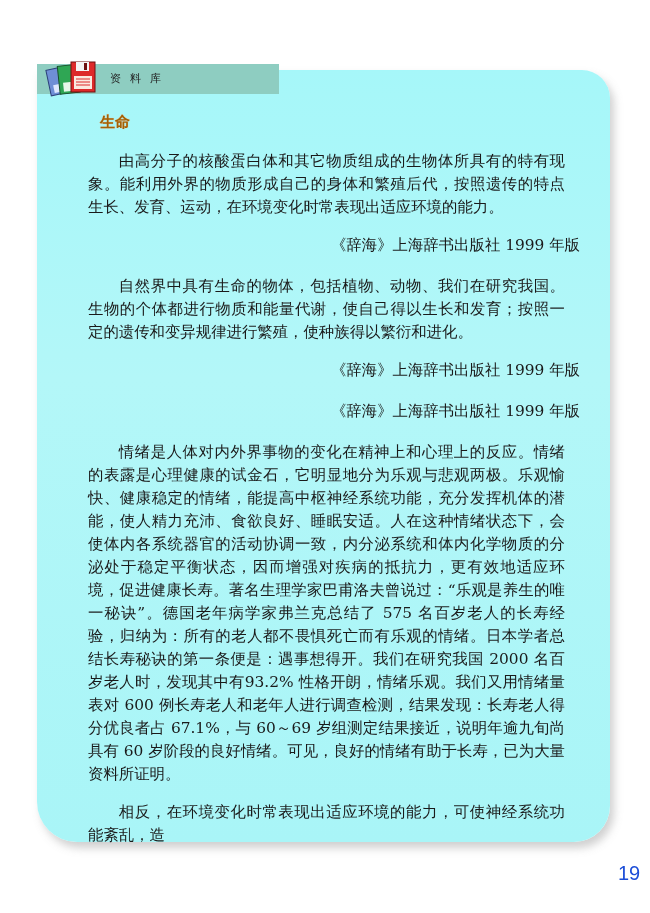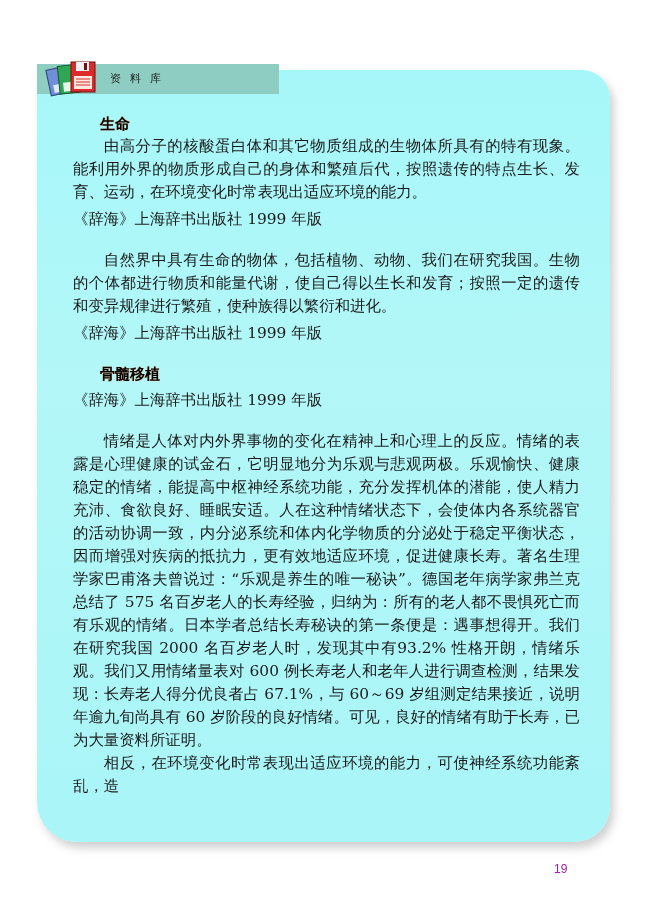--- a/index.html
+++ b/index.html
@@ -22,29 +22,29 @@
     position:absolute; left:110px; top:66px; font-size:11px; letter-spacing:9px;
     color:#222; font-family:"DejaVu Sans", sans-serif; line-height:26px;
   }
   .disk-icon { position:absolute; left:45px; top:60px; width:60px; height:40px; }
   .content {
     position:absolute; left:73px; top:113px; width:507px;
     font-size:15.4px; line-height:23px;
   }
   .section { margin-bottom:12px; }
   .heading {
-    color:#000000; font-weight:bold; font-family:Liberation Serif, serif;
+    color:#a16207; font-weight:bold; font-family:Liberation Mono, monospace;
     font-size:15px; margin-left:27px; line-height:22px;
     text-shadow: 0 0 1px #ffb07a;
   }
-  .para { text-indent:2em; text-align:justify; margin:0; }
-  .cite { text-align:left; margin:4px 0 0 0; }
+  .para { text-indent:2em; text-align:justify; margin:15px; }
+  .cite { text-align:right; margin:4px 0 0 0; }
   .page-number {
-    position:absolute; left:554px; top:862px; font-family:"Liberation Sans", sans-serif;
-    font-size:12px; color:#a21caf;
+    position:absolute; left:618px; top:862px; font-family:"Liberation Sans", sans-serif;
+    font-size:20px; color:#1d4ed8;
   }
 </style>
 </head>
 <body>
 
 <div class="panel"></div>
 <div class="header-band"></div>
 
 <svg class="disk-icon" viewBox="0 0 60 40">
   <g transform="rotate(-12 14 24)">
@@ -69,21 +69,20 @@
   <div class="section">
     <div class="heading">生命</div>
     <p class="para">由高分子的核酸蛋白体和其它物质组成的生物体所具有的特有现象。能利用外界的物质形成自己的身体和繁殖后代，按照遗传的特点生长、发育、运动，在环境变化时常表现出适应环境的能力。</p>
     <p class="cite">《辞海》上海辞书出版社 1999 年版</p>
   </div>
   <div class="section" style="margin-top:18px">
     <p class="para">自然界中具有生命的物体，包括植物、动物、我们在研究我国。生物的个体都进行物质和能量代谢，使自己得以生长和发育；按照一定的遗传和变异规律进行繁殖，使种族得以繁衍和进化。</p>
     <p class="cite">《辞海》上海辞书出版社 1999 年版</p>
   </div>
   <div class="section" style="margin-top:18px">
-    <div class="heading">骨髓移植</div>
     <p class="cite">《辞海》上海辞书出版社 1999 年版</p>
   </div>
   <div class="section" style="margin-top:18px">
     <p class="para">情绪是人体对内外界事物的变化在精神上和心理上的反应。情绪的表露是心理健康的试金石，它明显地分为乐观与悲观两极。乐观愉快、健康稳定的情绪，能提高中枢神经系统功能，充分发挥机体的潜能，使人精力充沛、食欲良好、睡眠安适。人在这种情绪状态下，会使体内各系统器官的活动协调一致，内分泌系统和体内化学物质的分泌处于稳定平衡状态，因而增强对疾病的抵抗力，更有效地适应环境，促进健康长寿。著名生理学家巴甫洛夫曾说过：“乐观是养生的唯一秘诀”。德国老年病学家弗兰克总结了 575 名百岁老人的长寿经验，归纳为：所有的老人都不畏惧死亡而有乐观的情绪。日本学者总结长寿秘诀的第一条便是：遇事想得开。我们在研究我国 2000 名百岁老人时，发现其中有93.2% 性格开朗，情绪乐观。我们又用情绪量表对 600 例长寿老人和老年人进行调查检测，结果发现：长寿老人得分优良者占 67.1%，与 60～69 岁组测定结果接近，说明年逾九旬尚具有 60 岁阶段的良好情绪。可见，良好的情绪有助于长寿，已为大量资料所证明。</p>
     <p class="para">相反，在环境变化时常表现出适应环境的能力，可使神经系统功能紊乱，造</p>
   </div>
 </div>
 
 <div class="page-number">19</div>
 

